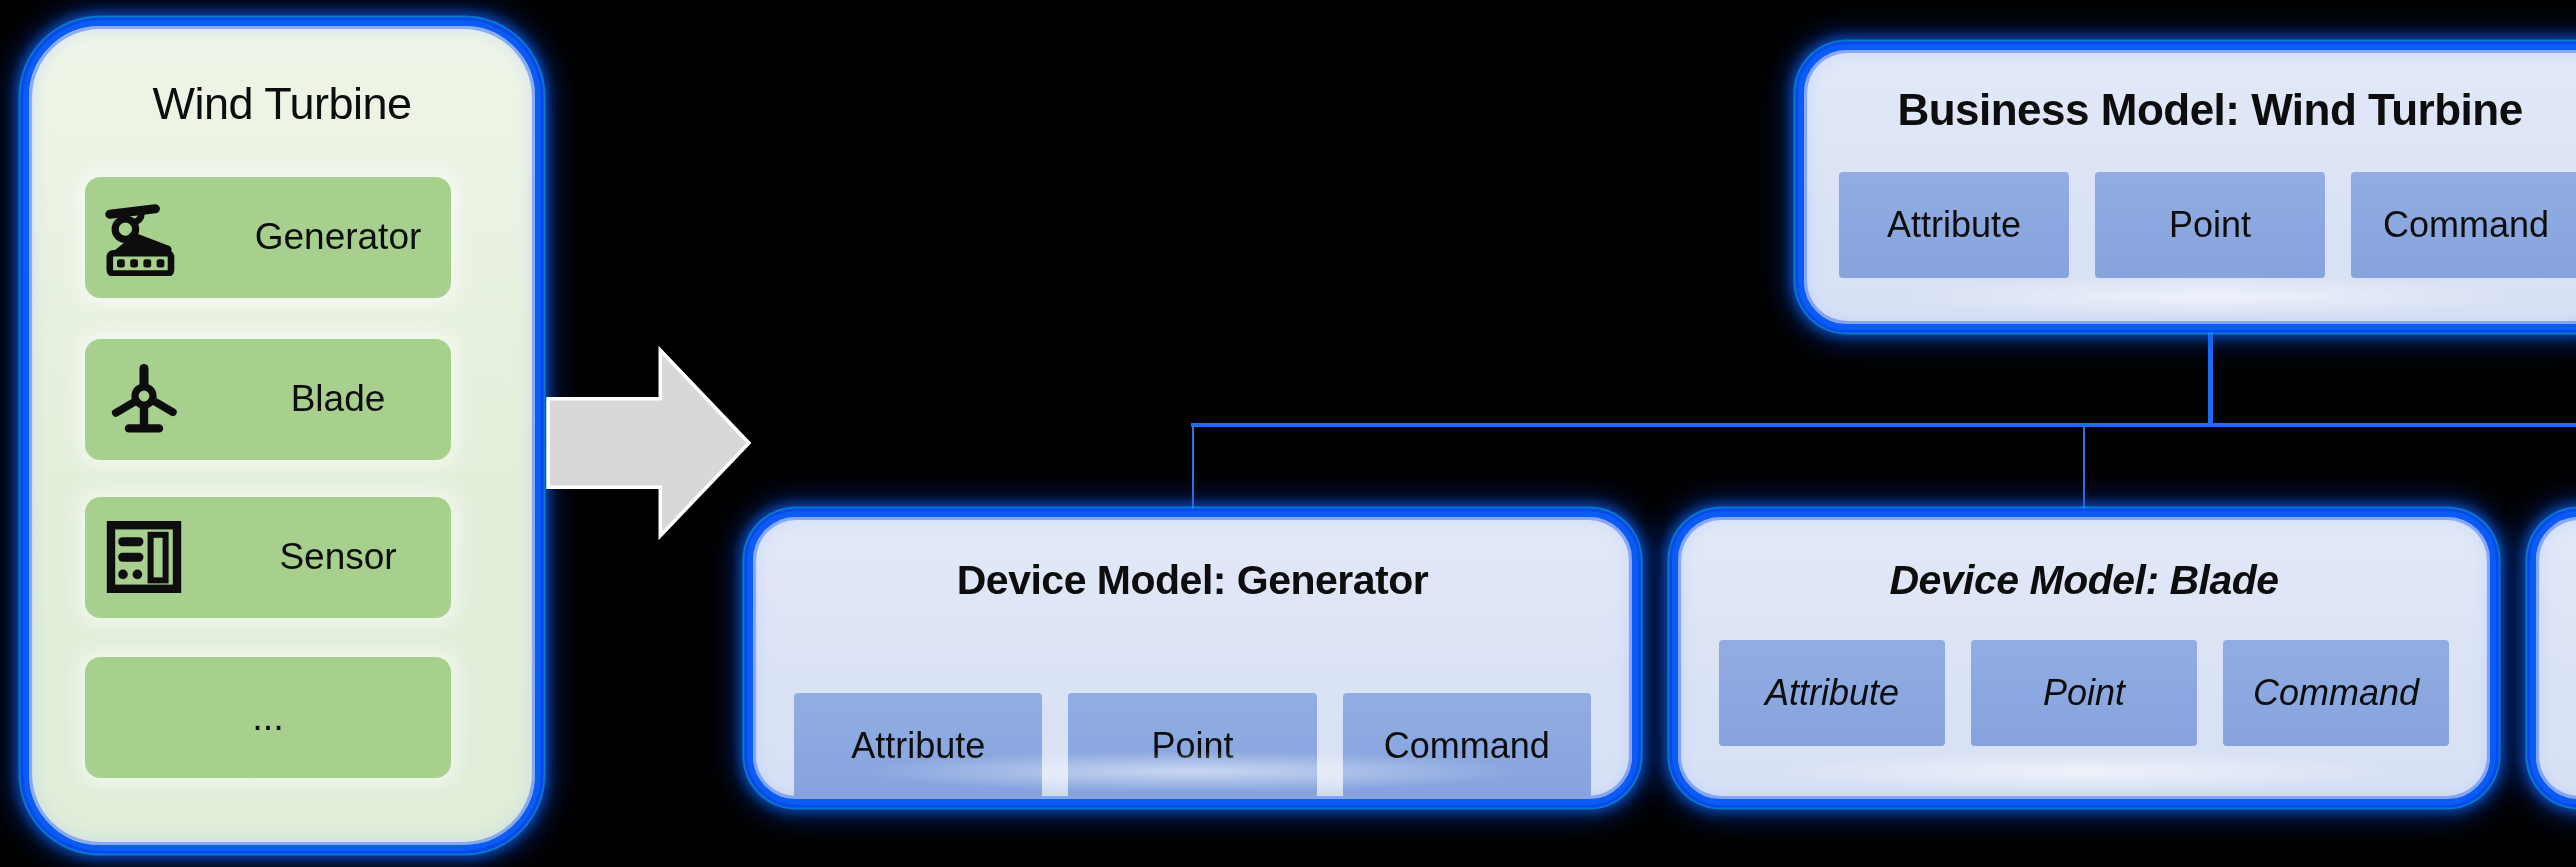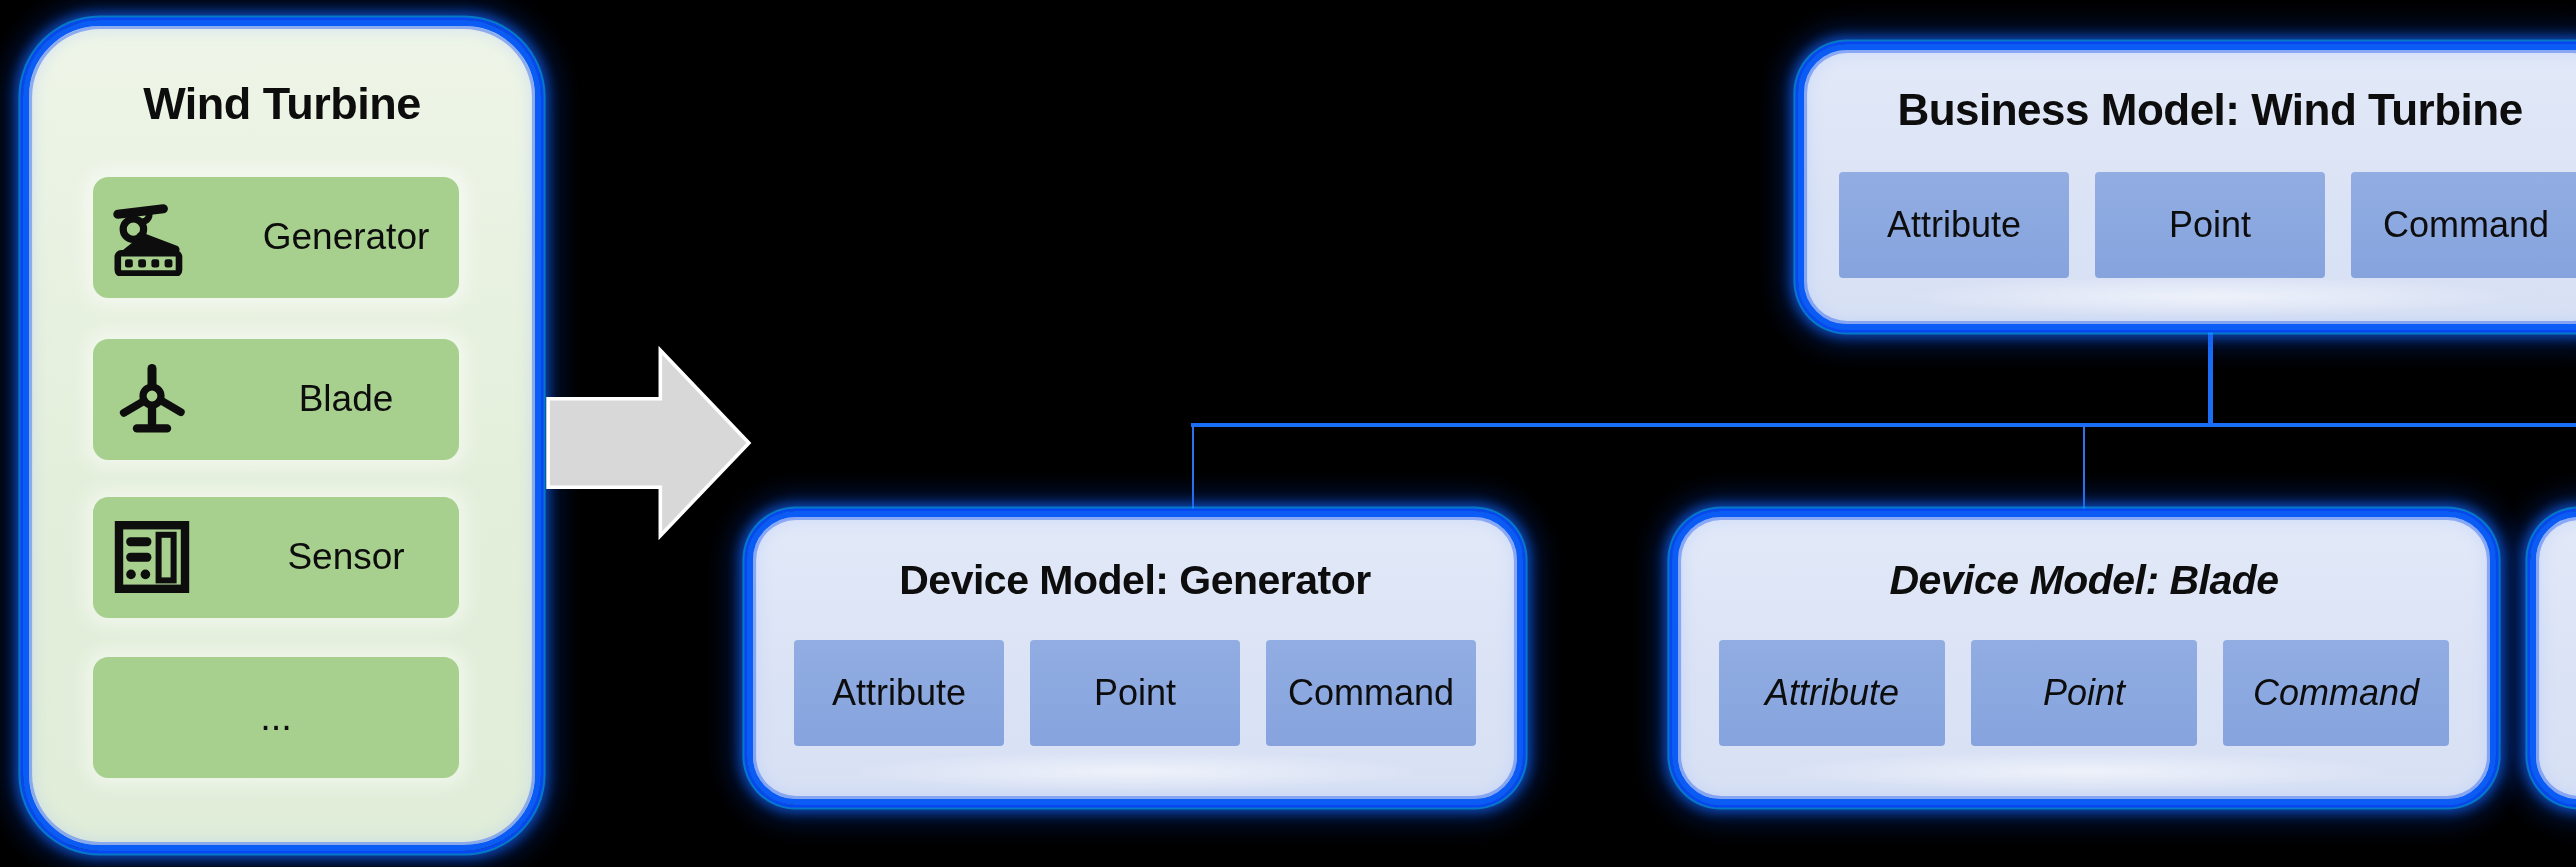--- a/index.html
+++ b/index.html
@@ -19,24 +19,24 @@
       inset 0 0 13.4px 5.2px rgba(160,190,255,.28);
   }
   
   .green-panel{
     position:absolute;left:23px;top:19.6px;width:518px;height:831px;
     border-radius:77px;box-sizing:border-box;
     background:linear-gradient(180deg,#eef5e8 0%,#e4efdb 55%,#e0edd8 100%);
   }
   .green-title{
     position:absolute;left:0;right:0;top:52px;text-align:center;
-    font-size:45px;font-weight:700;letter-spacing:-0.5px;
+    font-size:45px;font-weight:400;letter-spacing:-0.5px;
   }
   .g-item{
-    position:absolute;left:64px;width:366px;height:121px;
+    position:absolute;left:56px;width:366px;height:121px;
     background:#a7cf8e;border-radius:15.5px;display:flex;align-items:center;
     box-shadow:0 0 17.5px 8.2px rgba(255,255,255,.45);
     gap:22px;
   }
   .g-item-1{top:151px;} .g-item-2{top:313px;} .g-item-3{top:471px;} .g-item-4{top:631px;}
   .g-icon{width:118px;display:flex;justify-content:center;align-items:center;}
   .g-icon svg{width:78px;height:78px;}
   .g-label{flex:1;text-align:center;font-size:37px;font-weight:400;}
   .g-label-dots{width:100%;text-align:center;font-size:38px;}
   .ic{stroke:#0d0d0d;fill:none;}
@@ -57,21 +57,21 @@
   .bm-title{text-align:center;font-size:44px;font-weight:700;letter-spacing:-0.5px;}
   .dm-title{text-align:center;font-size:41px;font-weight:700;letter-spacing:-0.5px;margin-top:40px;}
   .chip-row{display:flex;gap:26px;margin-top:37px;height:106px;padding:0 13.4px;}
   .dm-box .chip-row{margin-top:36px;padding:0 41px;}
   .chip{
     flex:1;border-radius:4px;display:flex;align-items:center;justify-content:center;
     background:linear-gradient(180deg,#91ade2 0%,#86a3de 100%);
     font-size:36px;font-weight:400;color:#0d0d0d;
   }
   .dm-box{top:511px;height:294px;}
-  .dm-generator{left:747px;width:776px;}
+  .dm-generator{left:747px;width:891px;justify-content:space-between;}
   .dm-blade{left:1672px;width:824px;font-style:italic;}
   .dm-sensor{left:2530px;width:853px;}
   
   .connector{position:absolute;background:#1a6ef5;}
   .conn-main-v{left:2208px;top:309px;width:4.6px;height:117px;}
   .conn-h{left:1191px;top:423px;width:2347px;height:4.1px;}
   .conn-drop{width:2.1px;top:426px;height:96px;background:#2d74ec;}
   .drop-1{left:1192px;} .drop-2{left:2083px;}
 </style>
 </head>

